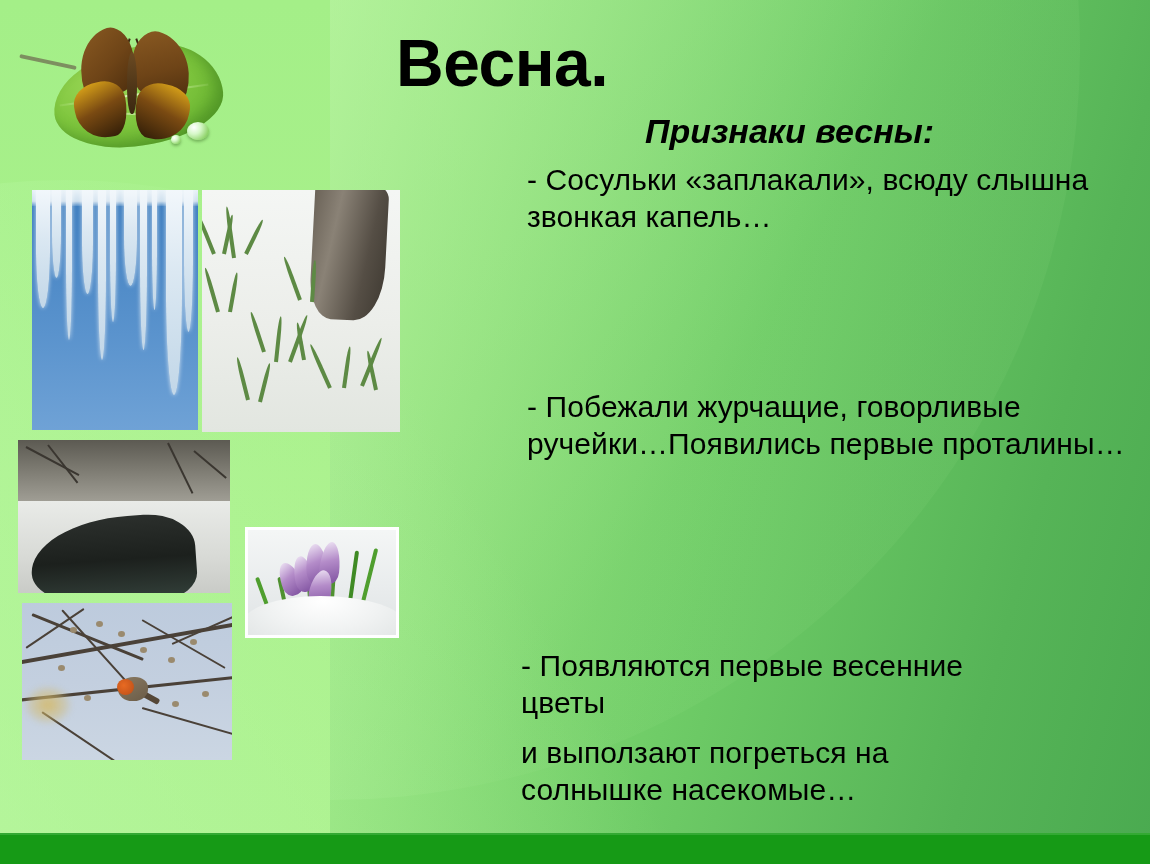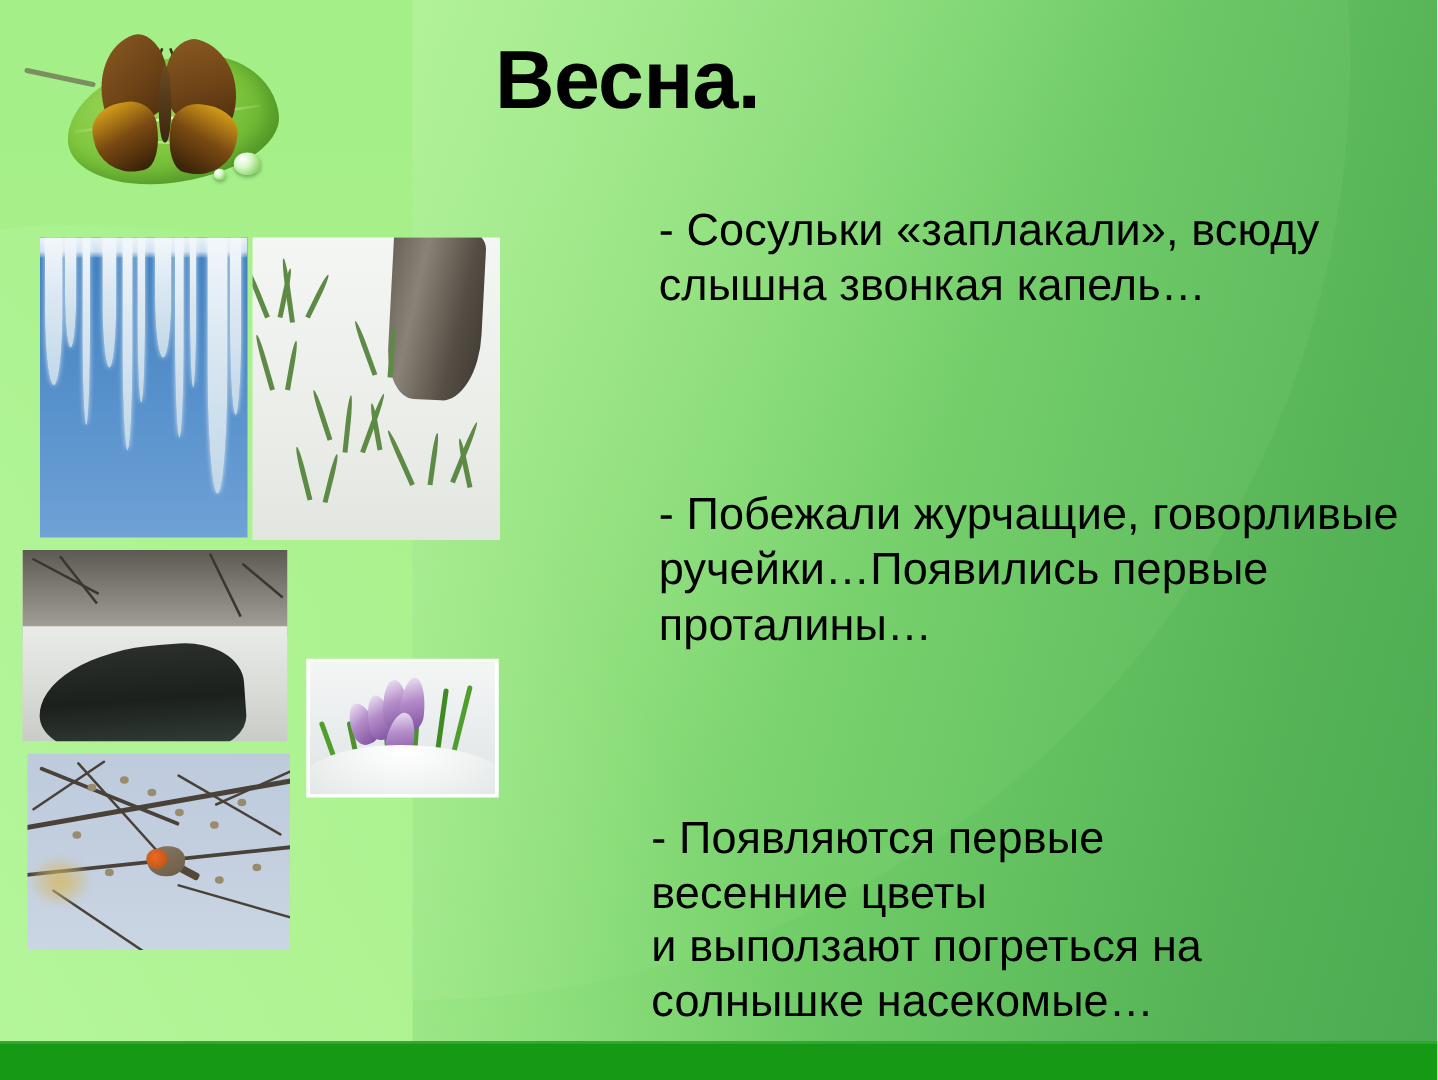--- a/index.html
+++ b/index.html
@@ -84,21 +84,21 @@
     top: 112px;
     font-size: 34px;
     font-weight: bold;
     font-style: italic;
     color: #000000;
     white-space: nowrap;
   }
   .bullet {
     position: absolute;
     color: #000000;
-    font-size: 36px;
+    font-size: 30px;
     line-height: 1.23;
     font-weight: normal;
     letter-spacing: 0.1px;
   }
   .b1 { left: 527px; top: 162px; width: 605px; }
   .b2 { left: 527px; top: 255px; width: 612px; }
   .b3 { left: 527px; top: 389px; width: 618px; }
   .b4 { left: 524px; top: 552px; width: 430px; }
   .b5 { left: 521px; top: 648px; width: 470px; }
   .b6 { left: 521px; top: 735px; width: 480px; }
@@ -349,20 +349,21 @@
     <div class="bud" style="left:62px;  top:92px;"></div>
     <div class="bud" style="left:150px; top:98px;"></div>
     <div class="bud" style="left:180px; top:88px;"></div>
     <div class="blur-blob"></div>
     <div class="bird-tail"></div>
     <div class="bird-body"></div>
     <div class="bird-breast"></div>
   </div>
 
   <div class="title">Весна.</div>
+  <div class="subtitle">Признаки весны:</div>
 
   <div class="bullet b1">- Сосульки «заплакали», всюду слышна звонкая капель…</div>
   <div class="bullet b3">- Побежали журчащие, говорливые ручейки…Появились первые проталины…</div>
   <div class="bullet b5">- Появляются первые весенние цветы</div>
   <div class="bullet b6">и выползают погреться на солнышке насекомые…</div>
 
   <div class="footer-bar"></div>
 </div>
 
 </body></html>

